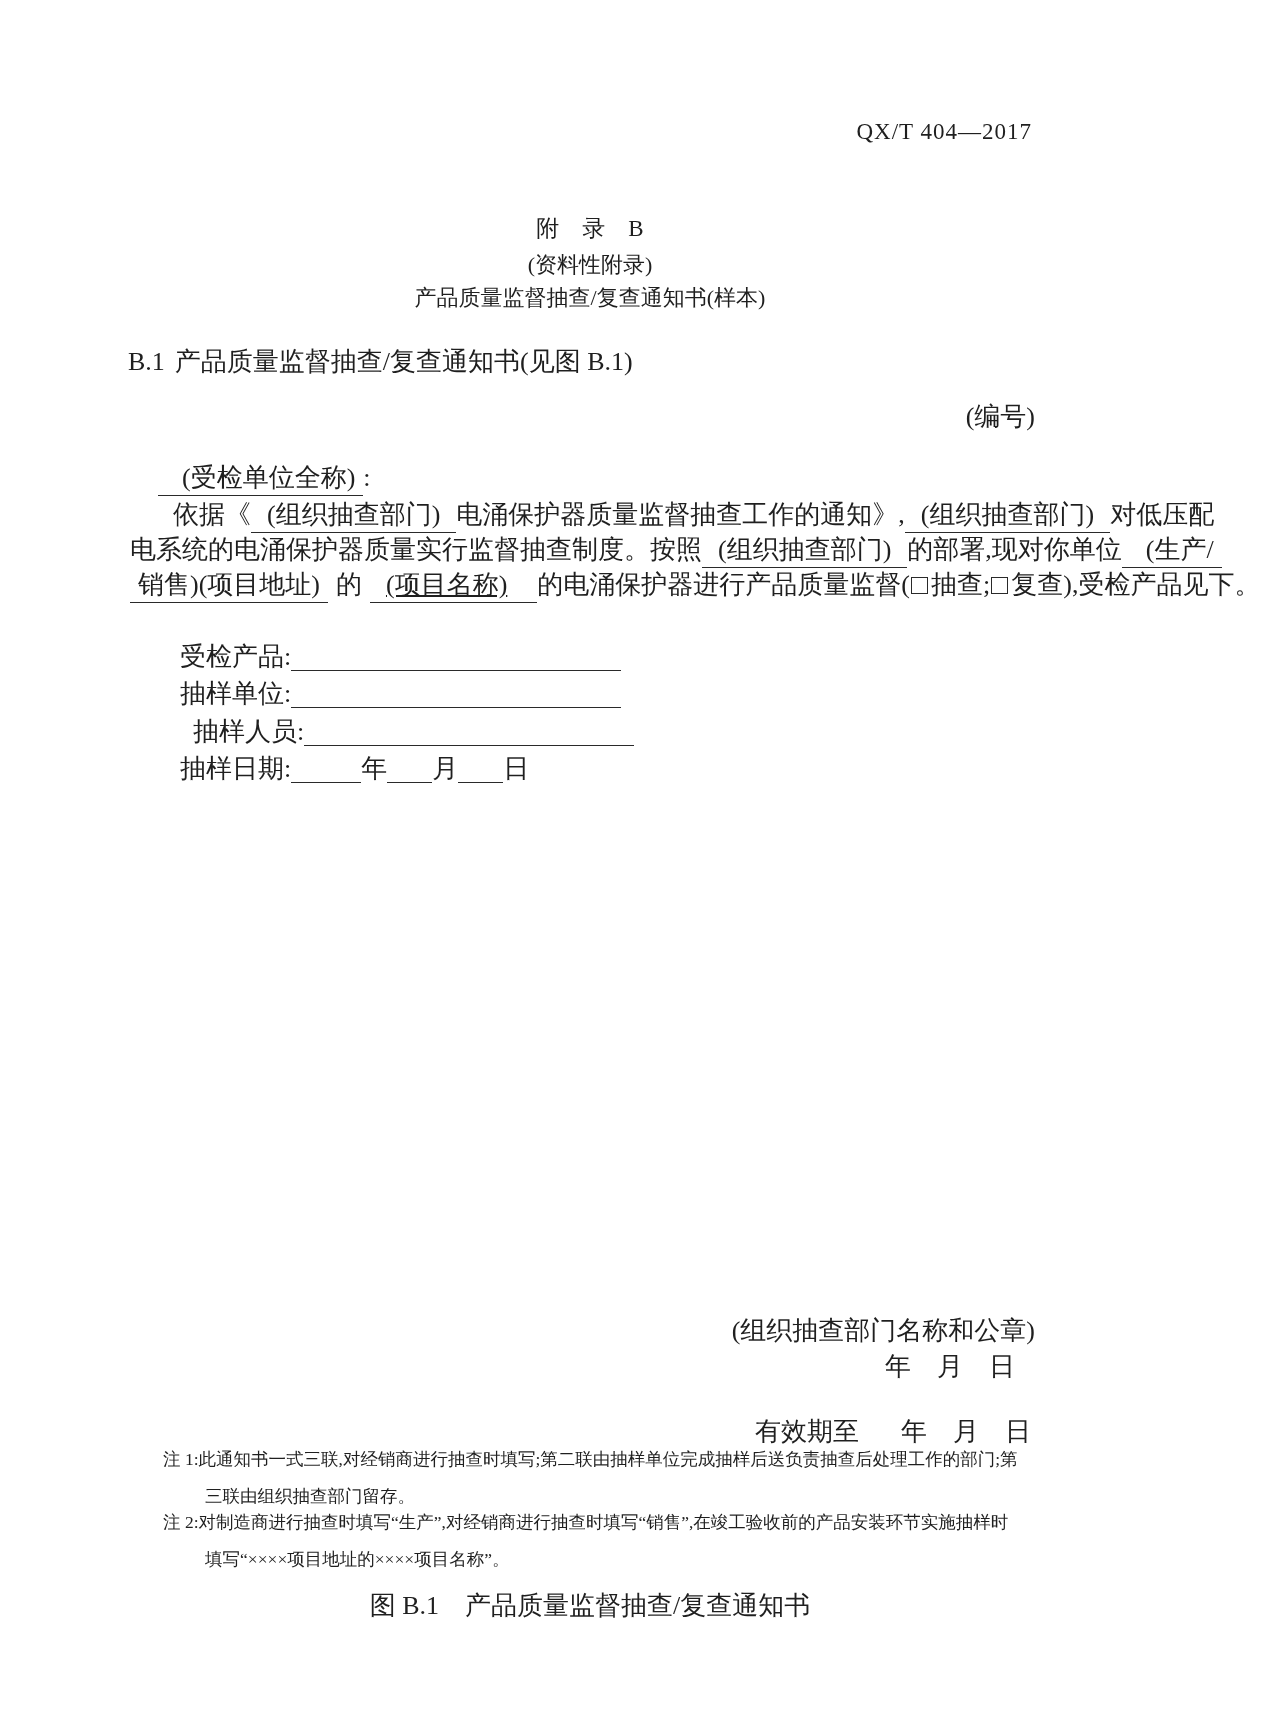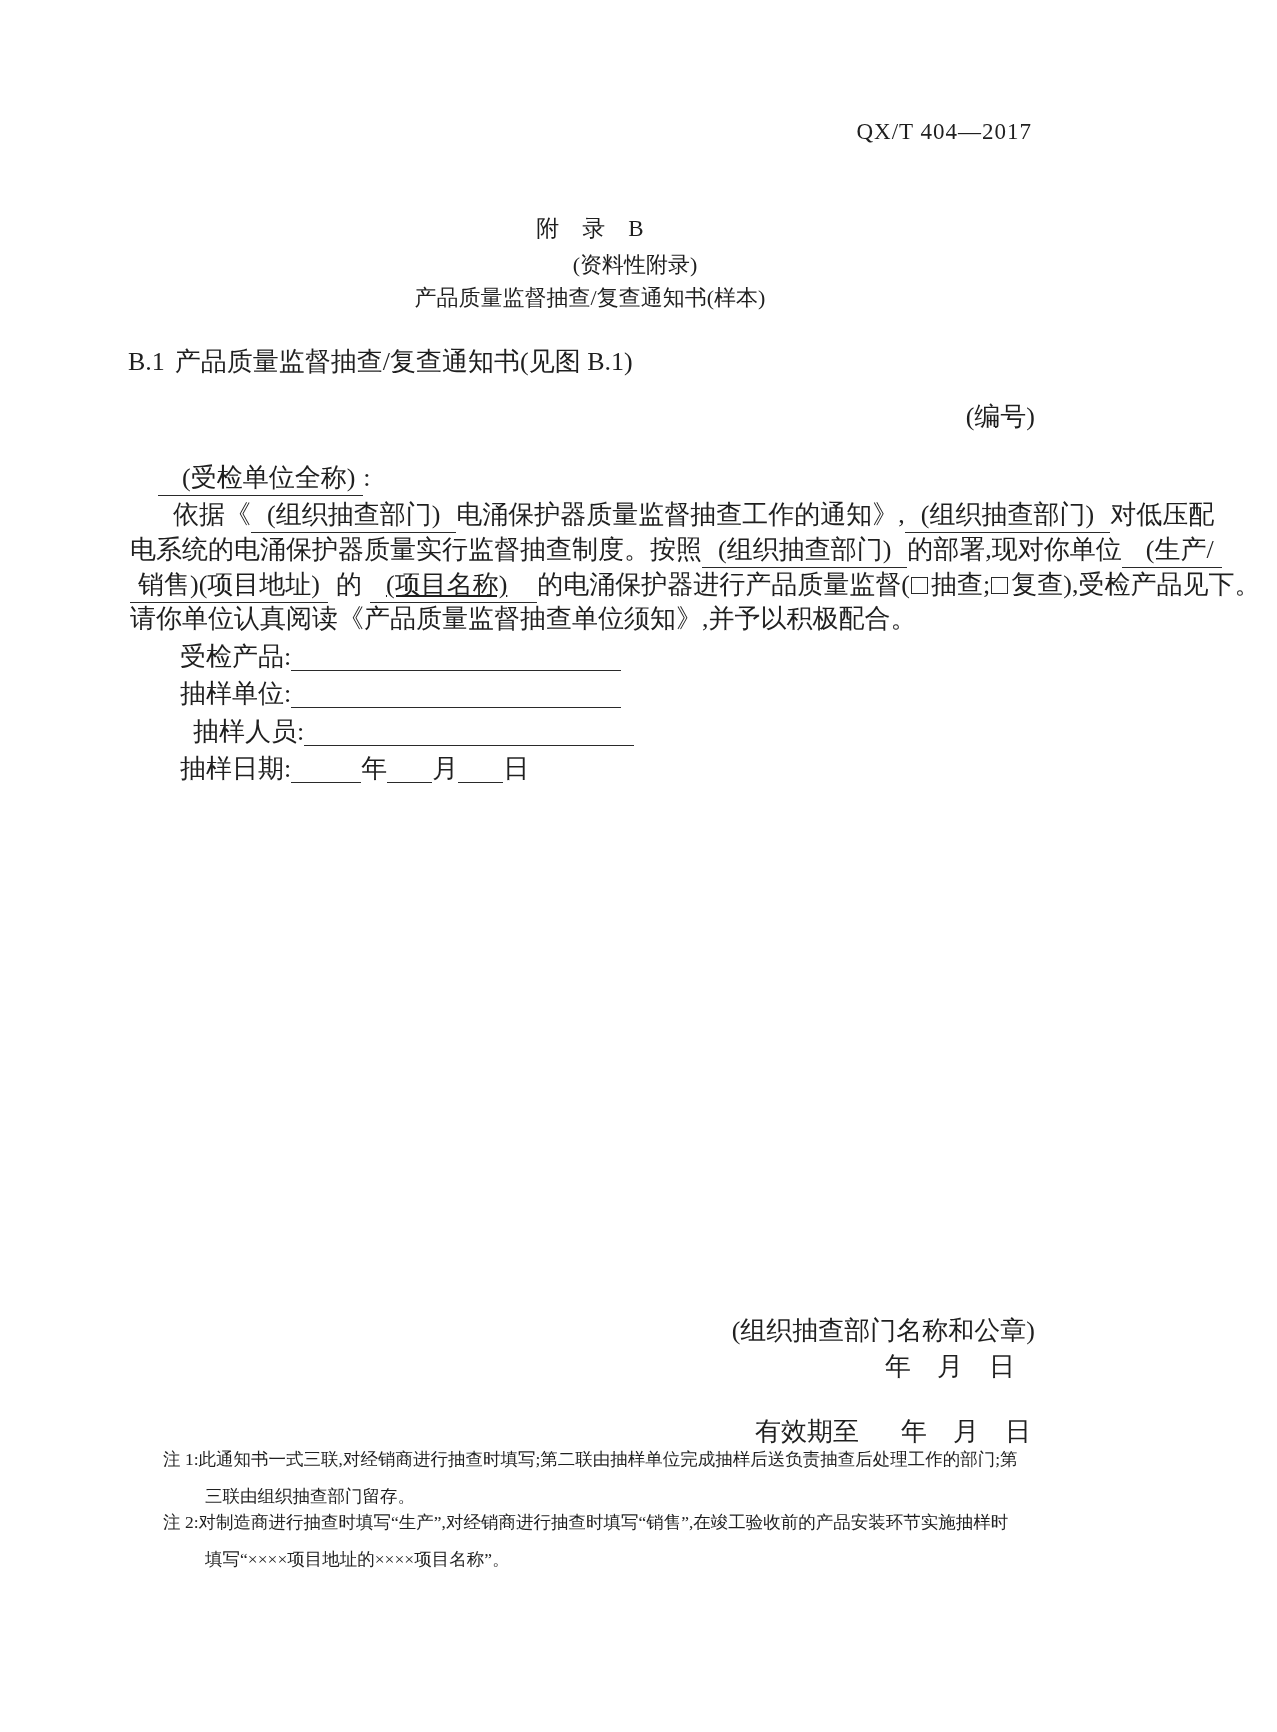--- a/index.html
+++ b/index.html
@@ -50,21 +50,21 @@
   .gap10{display:inline-block;width:10px;}
 </style>
 </head>
 <body>
 
 <div class="page">
 
   <div class="abs fs23 b" style="top:118px;right:245px;letter-spacing:1px;">QX/T 404—2017</div>
 
   <div class="abs centerwrap fs23 b" style="top:215px;">附　录　B</div>
-  <div class="abs centerwrap fs22 b" style="top:251px;padding-left:45px;">(资料性附录)</div>
+  <div class="abs centerwrap fs22 b" style="top:251px;">(资料性附录)</div>
   <div class="abs centerwrap fs22 b" style="top:284px;">产品质量监督抽查/复查通知书(样本)</div>
 
   <div class="abs fs21 b" style="top:346px;left:128px;">
     <span>B.1</span><span class="gap10"></span><span>产品质量监督抽查/复查通知书(见图 B.1)</span>
   </div>
 
   <div class="abs fs21" style="top:401px;right:242px;">(编号)</div>
 
   <div class="abs fs21" style="top:462px;left:158px;">
     <span class="ublank lead">(受检单位全称)</span><span>:</span>
@@ -75,21 +75,20 @@
   </div>
 
   <div class="abs fs21" style="top:534px;left:130px;">
     <span>电系统的电涌保护器质量实行监督抽查制度。按照</span><span class="ublank">(组织抽查部门)</span><span>的部署,现对你单位</span><span class="ublank lead">(生产/</span>
   </div>
 
   <div class="abs fs21" style="top:569px;left:130px;">
     <span class="ublank tr8">销售)(项目地址)</span><span style="margin:0 8px;">的</span><span class="ublank tr30">(项目名称)</span><span>的电涌保护器进行产品质量监督(</span><span class="cbox"></span><span>抽查;</span><span class="cbox"></span><span>复查),受检产品见下。</span>
   </div>
 
-  <div class="abs fs21" style="top:603px;left:130px;">请你单位认真阅读《产品质量监督抽查单位须知》,并予以积极配合。</div>
 
   <div class="abs fs21" style="top:641px;left:180px;">
     <span>受检产品:</span><span class="fill"></span>
   </div>
   <div class="abs fs21" style="top:678px;left:180px;">
     <span>抽样单位:</span><span class="fill"></span>
   </div>
   <div class="abs fs21" style="top:716px;left:193px;">
     <span>抽样人员:</span><span class="fill"></span>
   </div>
@@ -107,14 +106,15 @@
   <div class="abs fs17" style="top:1449px;left:163px;">
     <span class="b">注 1:</span><span>此通知书一式三联,对经销商进行抽查时填写;第二联由抽样单位完成抽样后送负责抽查后处理工作的部门;第</span>
   </div>
   <div class="abs fs17" style="top:1486px;left:205px;">三联由组织抽查部门留存。</div>
 
   <div class="abs fs17" style="top:1512px;left:163px;">
     <span class="b">注 2:</span><span>对制造商进行抽查时填写“生产”,对经销商进行抽查时填写“销售”,在竣工验收前的产品安装环节实施抽样时</span>
   </div>
   <div class="abs fs17" style="top:1549px;left:205px;">填写“××××项目地址的××××项目名称”。</div>
 
+  <div class="abs centerwrap fs21 b" style="top:1590px;">图 B.1　产品质量监督抽查/复查通知书</div>
 
 </div>
 
 </body></html>

